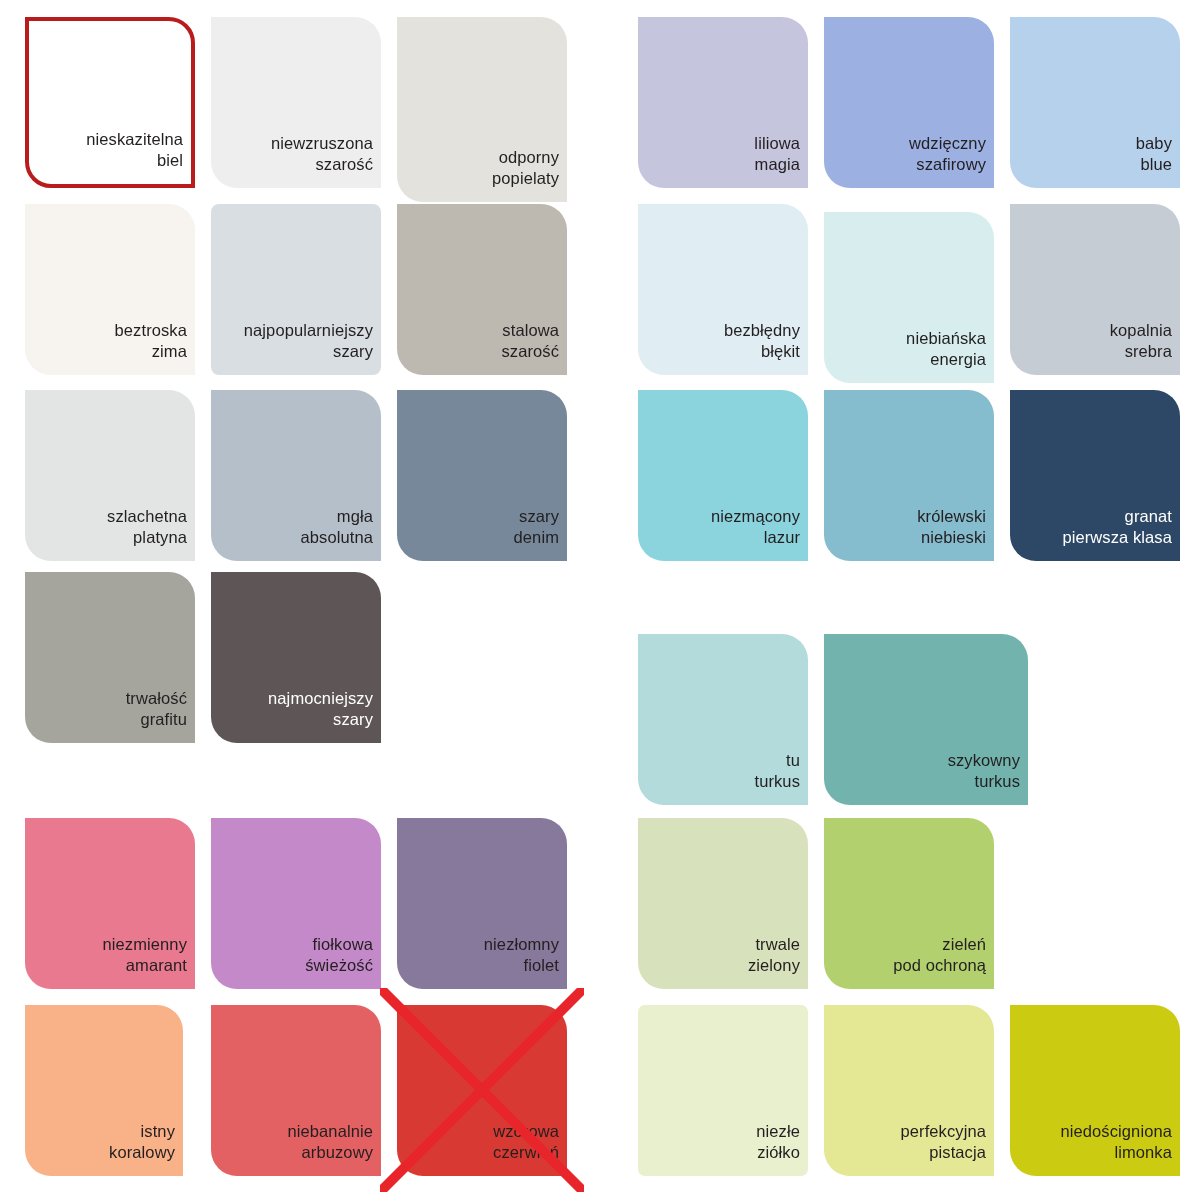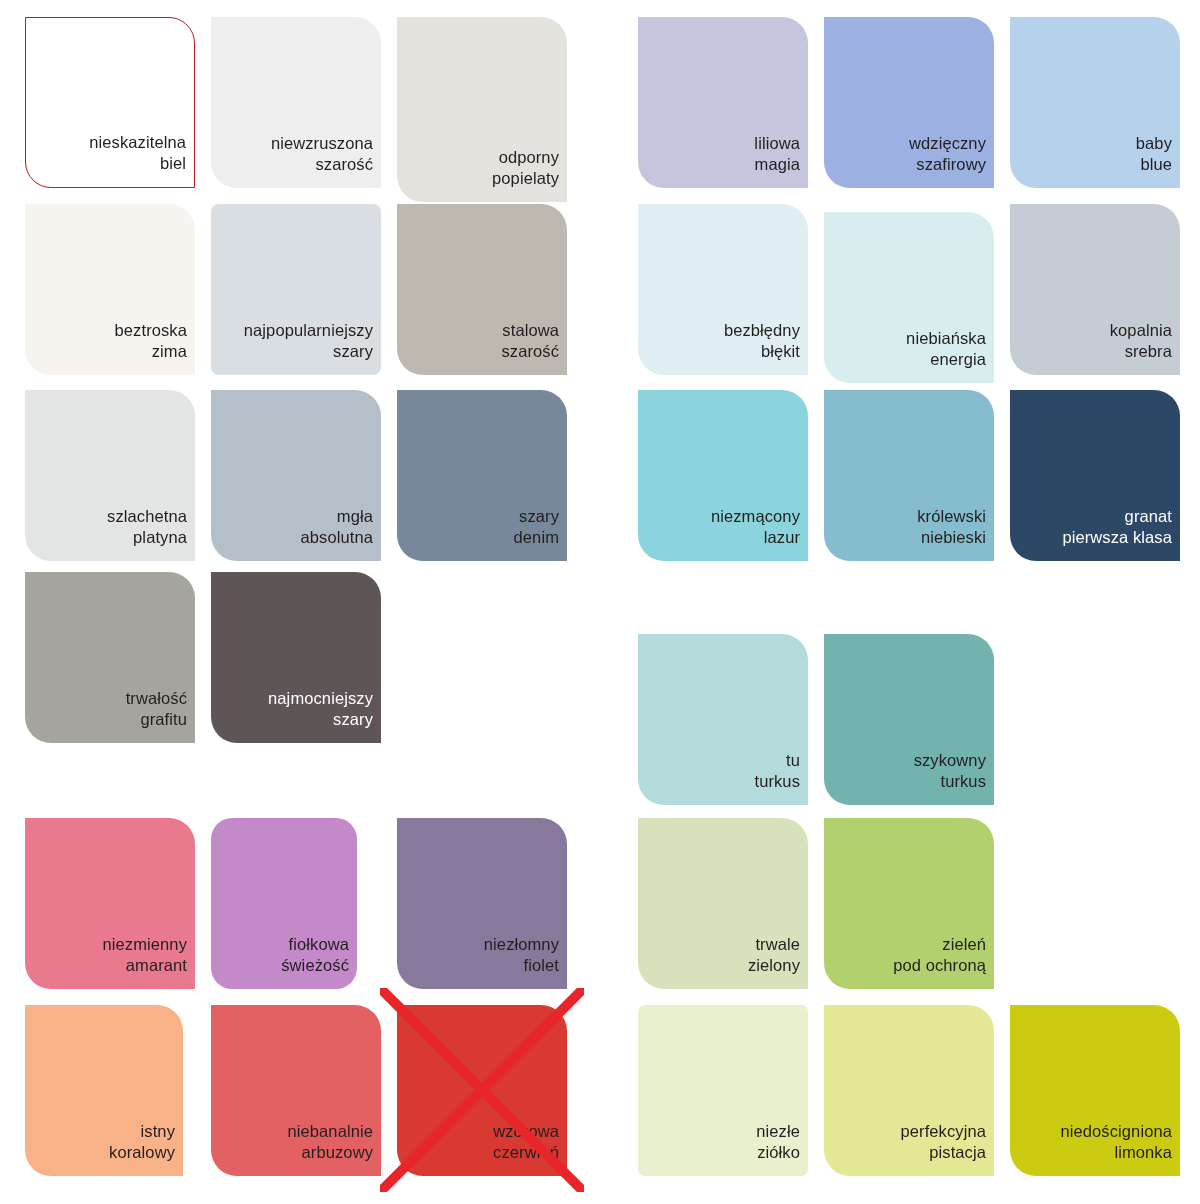--- a/index.html
+++ b/index.html
@@ -27,21 +27,21 @@
     height: 171px;
     border-radius: 0 26px 0 26px;
     box-sizing: border-box;
     display: flex;
     flex-direction: column;
     align-items: flex-end;
     justify-content: flex-end;
     padding: 0 8px 14px 0;
   }
   .swatch.outlined {
-    border: 1px solid #b91c1c;
+    border: 4px solid #b91c1c;
   }
   .swatch-label {
     text-align: right;
     font-size: 16.5px;
     line-height: 20.5px;
     letter-spacing: 0.1px;
     color: #231f20;
     white-space: nowrap;
   }
   .swatch.light-text .swatch-label {
@@ -124,21 +124,21 @@
         <span class="swatch-line">najmocniejszy</span>
         <span class="swatch-line">szary</span>
       </div>
     </div>
     <div class="swatch" style="left: 25px; top: 818px; width: 170px; height: 171px; background: rgb(232, 121, 143);">
       <div class="swatch-label">
         <span class="swatch-line">niezmienny</span>
         <span class="swatch-line">amarant</span>
       </div>
     </div>
-    <div class="swatch" style="left: 211px; top: 818px; width: 146px; height: 171px; background: rgb(196, 137, 201); border-radius: 21px;">
+    <div class="swatch" style="left: 211px; top: 818px; width: 170px; height: 171px; background: rgb(196, 137, 201);">
       <div class="swatch-label">
         <span class="swatch-line">fiołkowa</span>
         <span class="swatch-line">świeżość</span>
       </div>
     </div>
     <div class="swatch" style="left: 397px; top: 818px; width: 170px; height: 171px; background: rgb(135, 121, 155);">
       <div class="swatch-label">
         <span class="swatch-line">niezłomny</span>
         <span class="swatch-line">fiolet</span>
       </div>
@@ -214,21 +214,21 @@
         <span class="swatch-line">granat</span>
         <span class="swatch-line">pierwsza klasa</span>
       </div>
     </div>
     <div class="swatch" style="left: 638px; top: 634px; width: 170px; height: 171px; background: rgb(179, 219, 220);">
       <div class="swatch-label">
         <span class="swatch-line">tu</span>
         <span class="swatch-line">turkus</span>
       </div>
     </div>
-    <div class="swatch" style="left: 824px; top: 634px; width: 170px; height: 171px; background: rgb(114, 179, 174);">
+    <div class="swatch" style="left: 824px; top: 634px; width: 204px; height: 171px; background: rgb(114, 179, 174);">
       <div class="swatch-label">
         <span class="swatch-line">szykowny</span>
         <span class="swatch-line">turkus</span>
       </div>
     </div>
     <div class="swatch" style="left: 638px; top: 818px; width: 170px; height: 171px; background: rgb(215, 226, 189);">
       <div class="swatch-label">
         <span class="swatch-line">trwale</span>
         <span class="swatch-line">zielony</span>
       </div>

